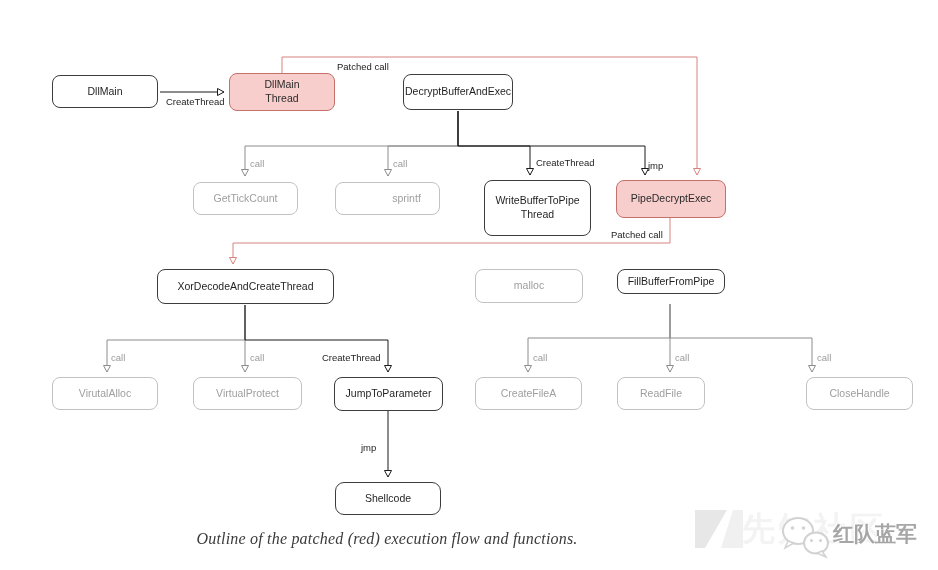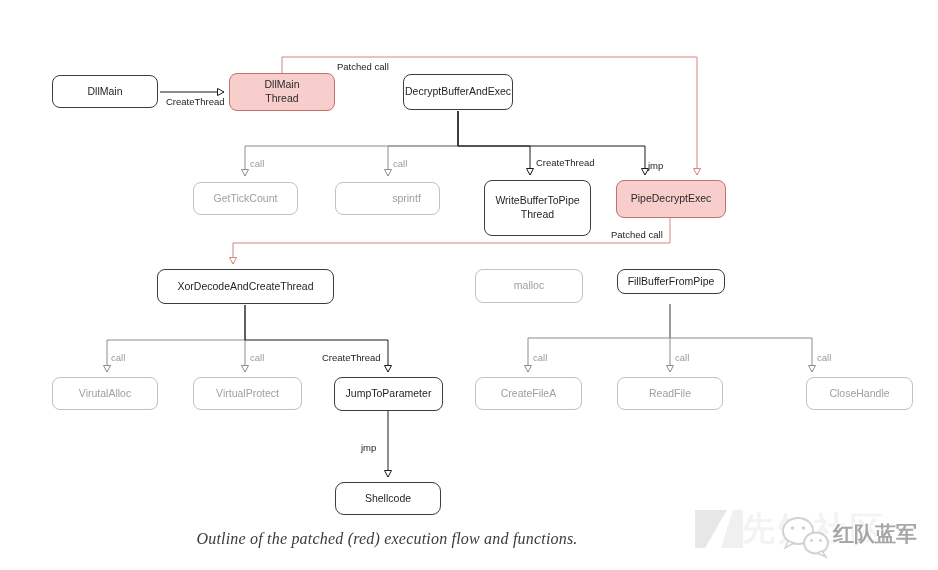--- a/index.html
+++ b/index.html
@@ -91,21 +91,21 @@
   <div class="node patched" style="left:616px;top:180px;width:110px;height:38px;">PipeDecryptExec</div>
 
   <div class="node" style="left:157px;top:269px;width:177px;height:35px;">XorDecodeAndCreateThread</div>
   <div class="node inactive" style="left:475px;top:269px;width:108px;height:34px;">malloc</div>
   <div class="node" style="left:617px;top:269px;width:108px;height:25px;">FillBufferFromPipe</div>
 
   <div class="node inactive" style="left:52px;top:377px;width:106px;height:33px;">VirutalAlloc</div>
   <div class="node inactive" style="left:193px;top:377px;width:109px;height:33px;">VirtualProtect</div>
   <div class="node" style="left:334px;top:377px;width:109px;height:34px;">JumpToParameter</div>
   <div class="node inactive" style="left:475px;top:377px;width:107px;height:33px;text-align:right;">CreateFileA</div>
-  <div class="node inactive" style="left:617px;top:377px;width:106px;height:33px;">ReadFile</div>
+  <div class="node inactive" style="left:617px;top:377px;width:88px;height:33px;">ReadFile</div>
   <div class="node inactive" style="left:758px;top:377px;width:107px;height:33px;margin-left:48px;">CloseHandle</div>
 
   <div class="node" style="left:335px;top:482px;width:106px;height:33px;border-radius:9px;">Shellcode</div>
 
   <span class="elabel" style="left:166px;top:97px;">CreateThread</span>
   <span class="elabel" style="left:337px;top:62px;">Patched call</span>
   <span class="elabel gray" style="left:250px;top:159px;">call</span>
   <span class="elabel gray" style="left:393px;top:159px;">call</span>
   <span class="elabel" style="left:536px;top:158px;">CreateThread</span>
   <span class="elabel" style="left:648px;top:161px;">jmp</span>

